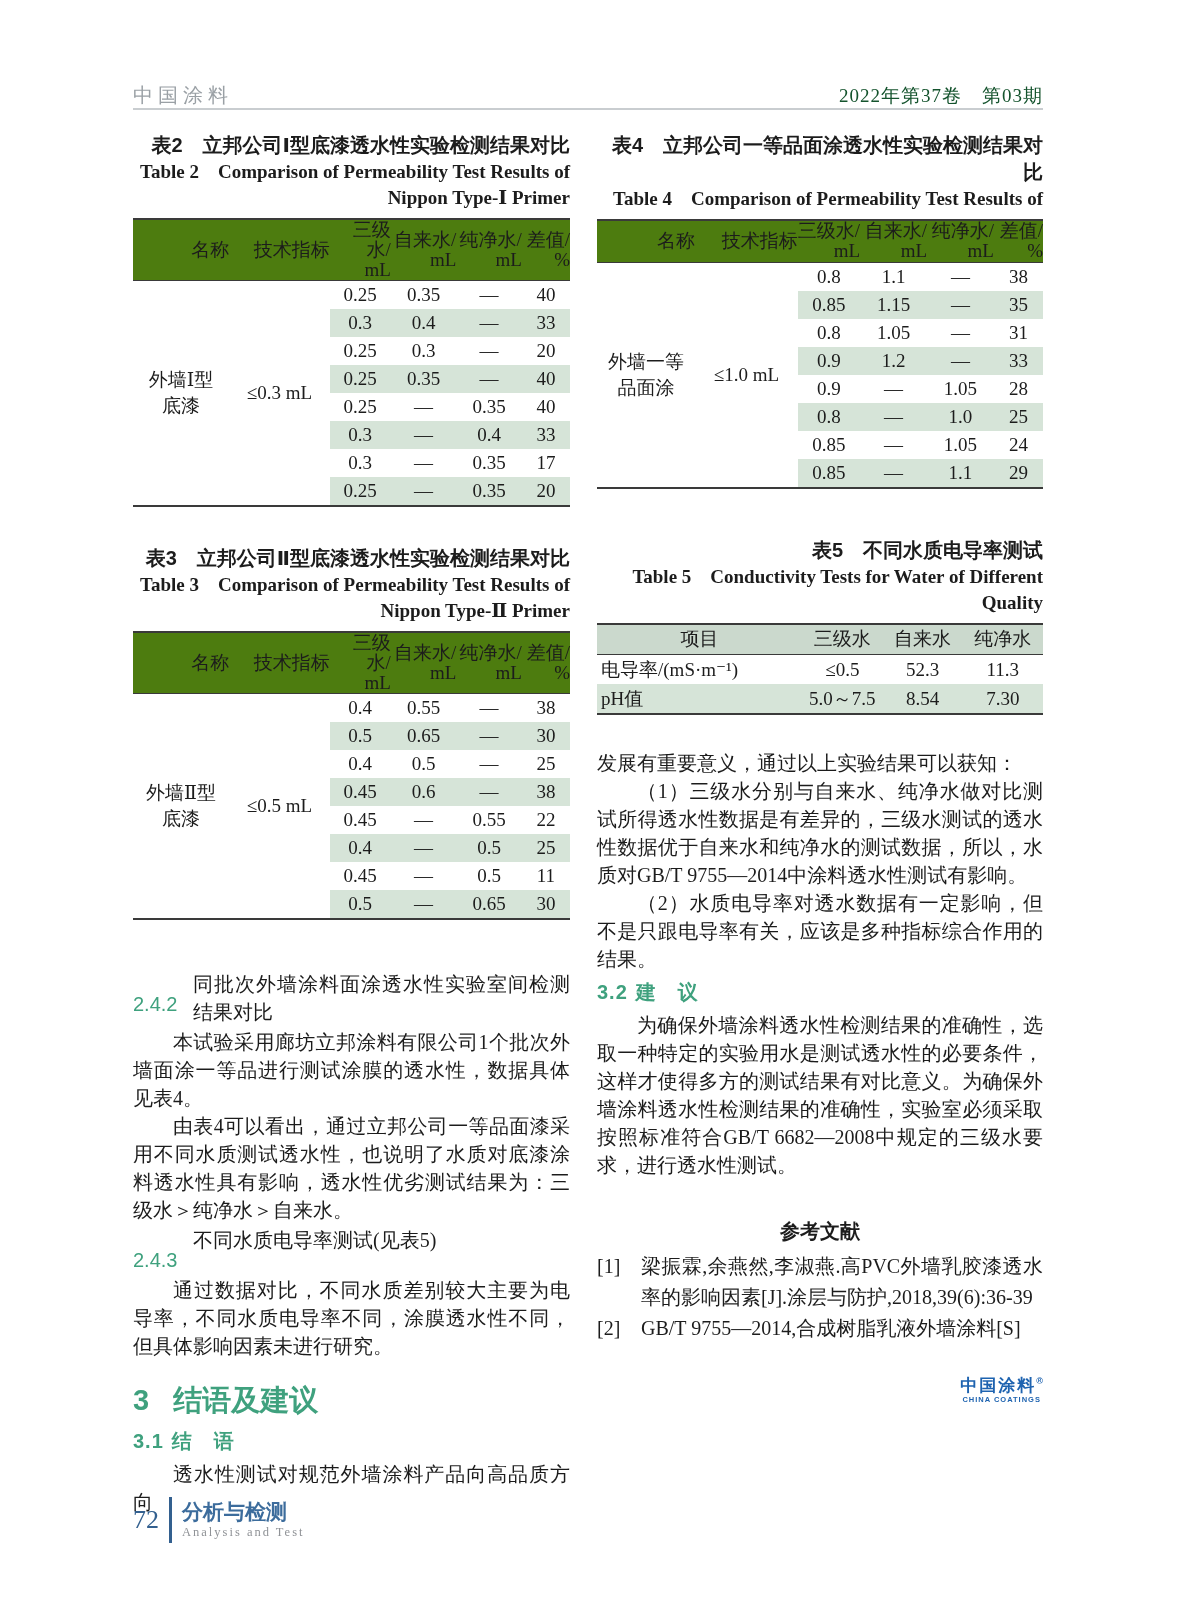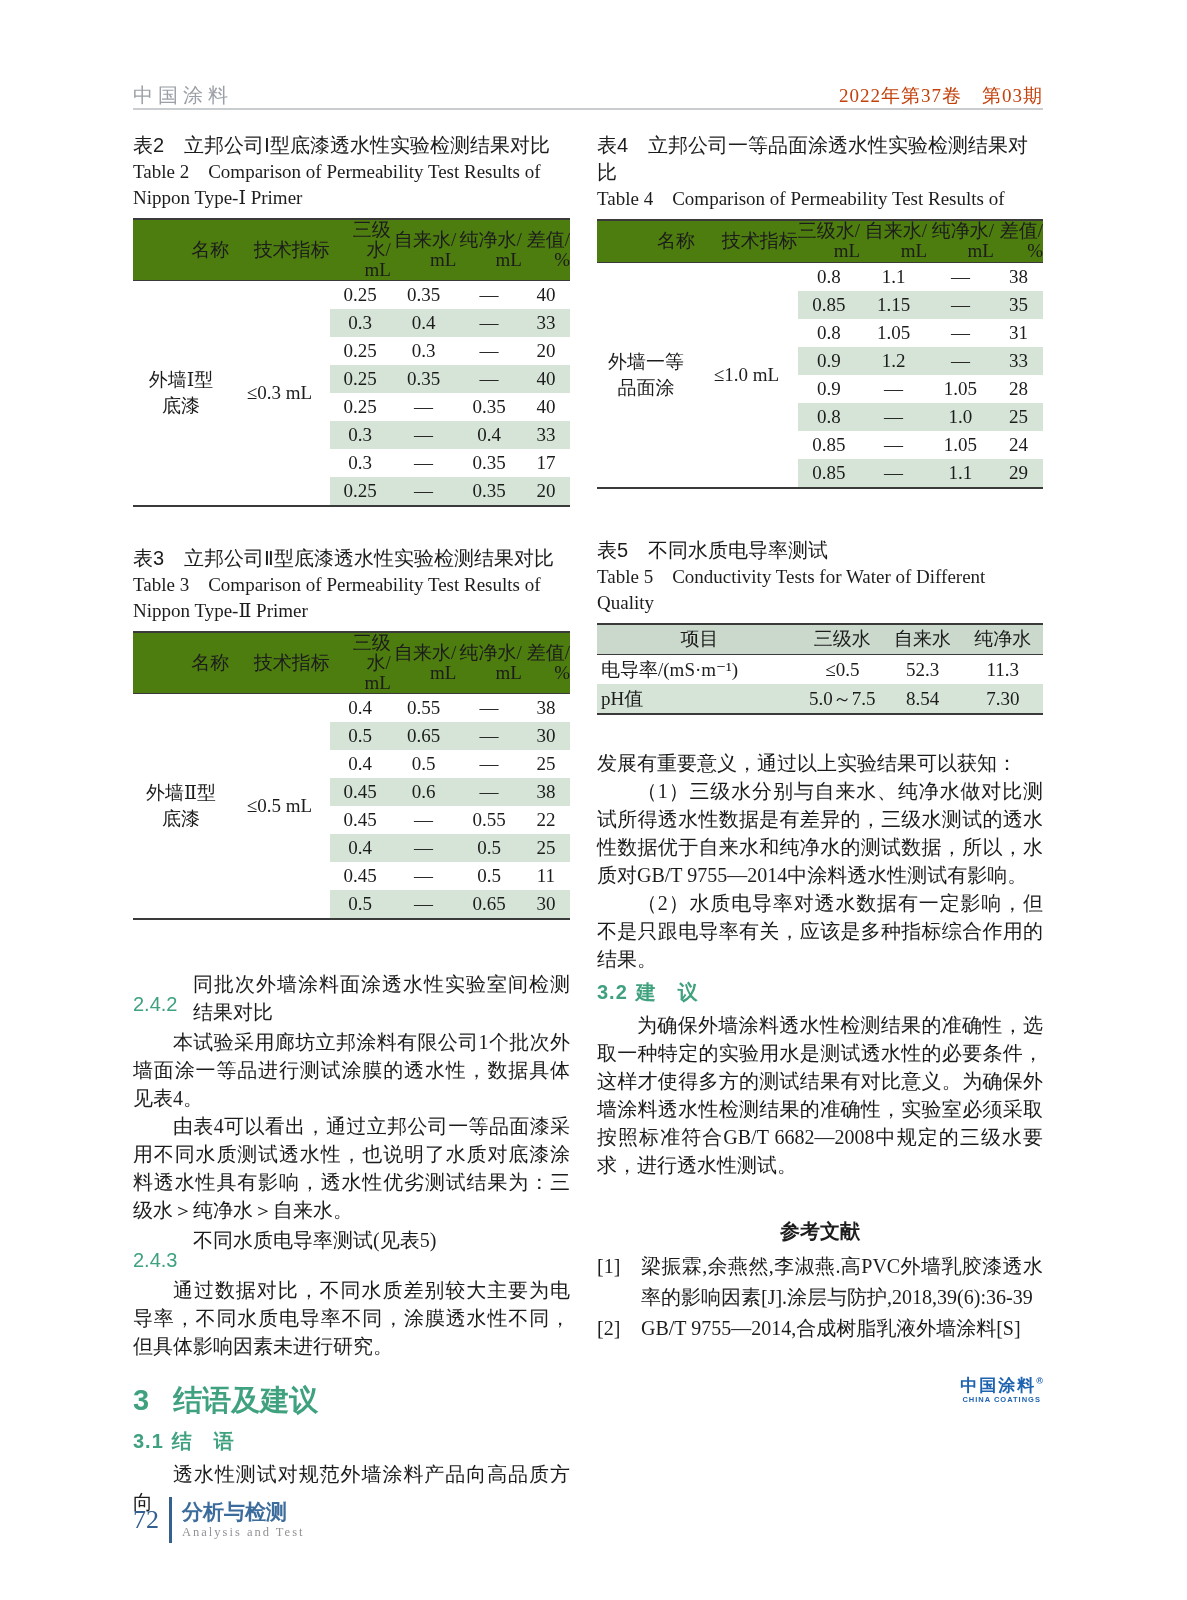--- a/index.html
+++ b/index.html
@@ -7,31 +7,31 @@
   .page {
     position:relative; width:1187px; height:1600px; background:#ffffff;
     overflow:hidden; font-family:"Liberation Serif","DejaVu Serif",serif; color:#1c1c1c;
   }
   
   .pagehead {
     position:absolute; left:133px; top:82px; width:910px;
     display:flex; justify-content:space-between; align-items:baseline;
   }
   .journal-name { font-size:20px; letter-spacing:5px; color:#9aa0a5; }
-  .issue-info   { font-size:19px; letter-spacing:1px; color:#c2410c;font-family:Liberation Serif, serif; }
+  .issue-info   { font-size:19px; letter-spacing:1px; color:#14532d;font-family:Liberation Serif, serif; }
   .headrule { position:absolute; left:133px; top:108px; width:910px; height:2px; background:#c9cdd0; }
 
   
   .columns {
     position:absolute; left:133px; top:112px; width:910px;
     display:grid; grid-template-columns:437px 446px; column-gap:27px;
   }
 
   
-  .tbl-title { text-align:left; font-weight:normal; }
+  .tbl-title { text-align:right; font-weight:bold; }
   .tt-cn { font-family:"Liberation Sans","DejaVu Sans",sans-serif; font-size:20px; line-height:27px; }
   .tt-en { font-family:"Liberation Serif","DejaVu Serif",serif; font-size:19px; line-height:26px; }
   .mt-t2 { margin-top:20px; }
   .mt-t3 { margin-top:38px; }
   .mt-t4 { margin-top:20px; }
   .mt-t5 { margin-top:48px; }
 
   
   table { width:100%; border-collapse:collapse; margin-top:7px; }
   .wtable { border-top:2px solid #3a3a3a; border-bottom:2px solid #3a3a3a; }

